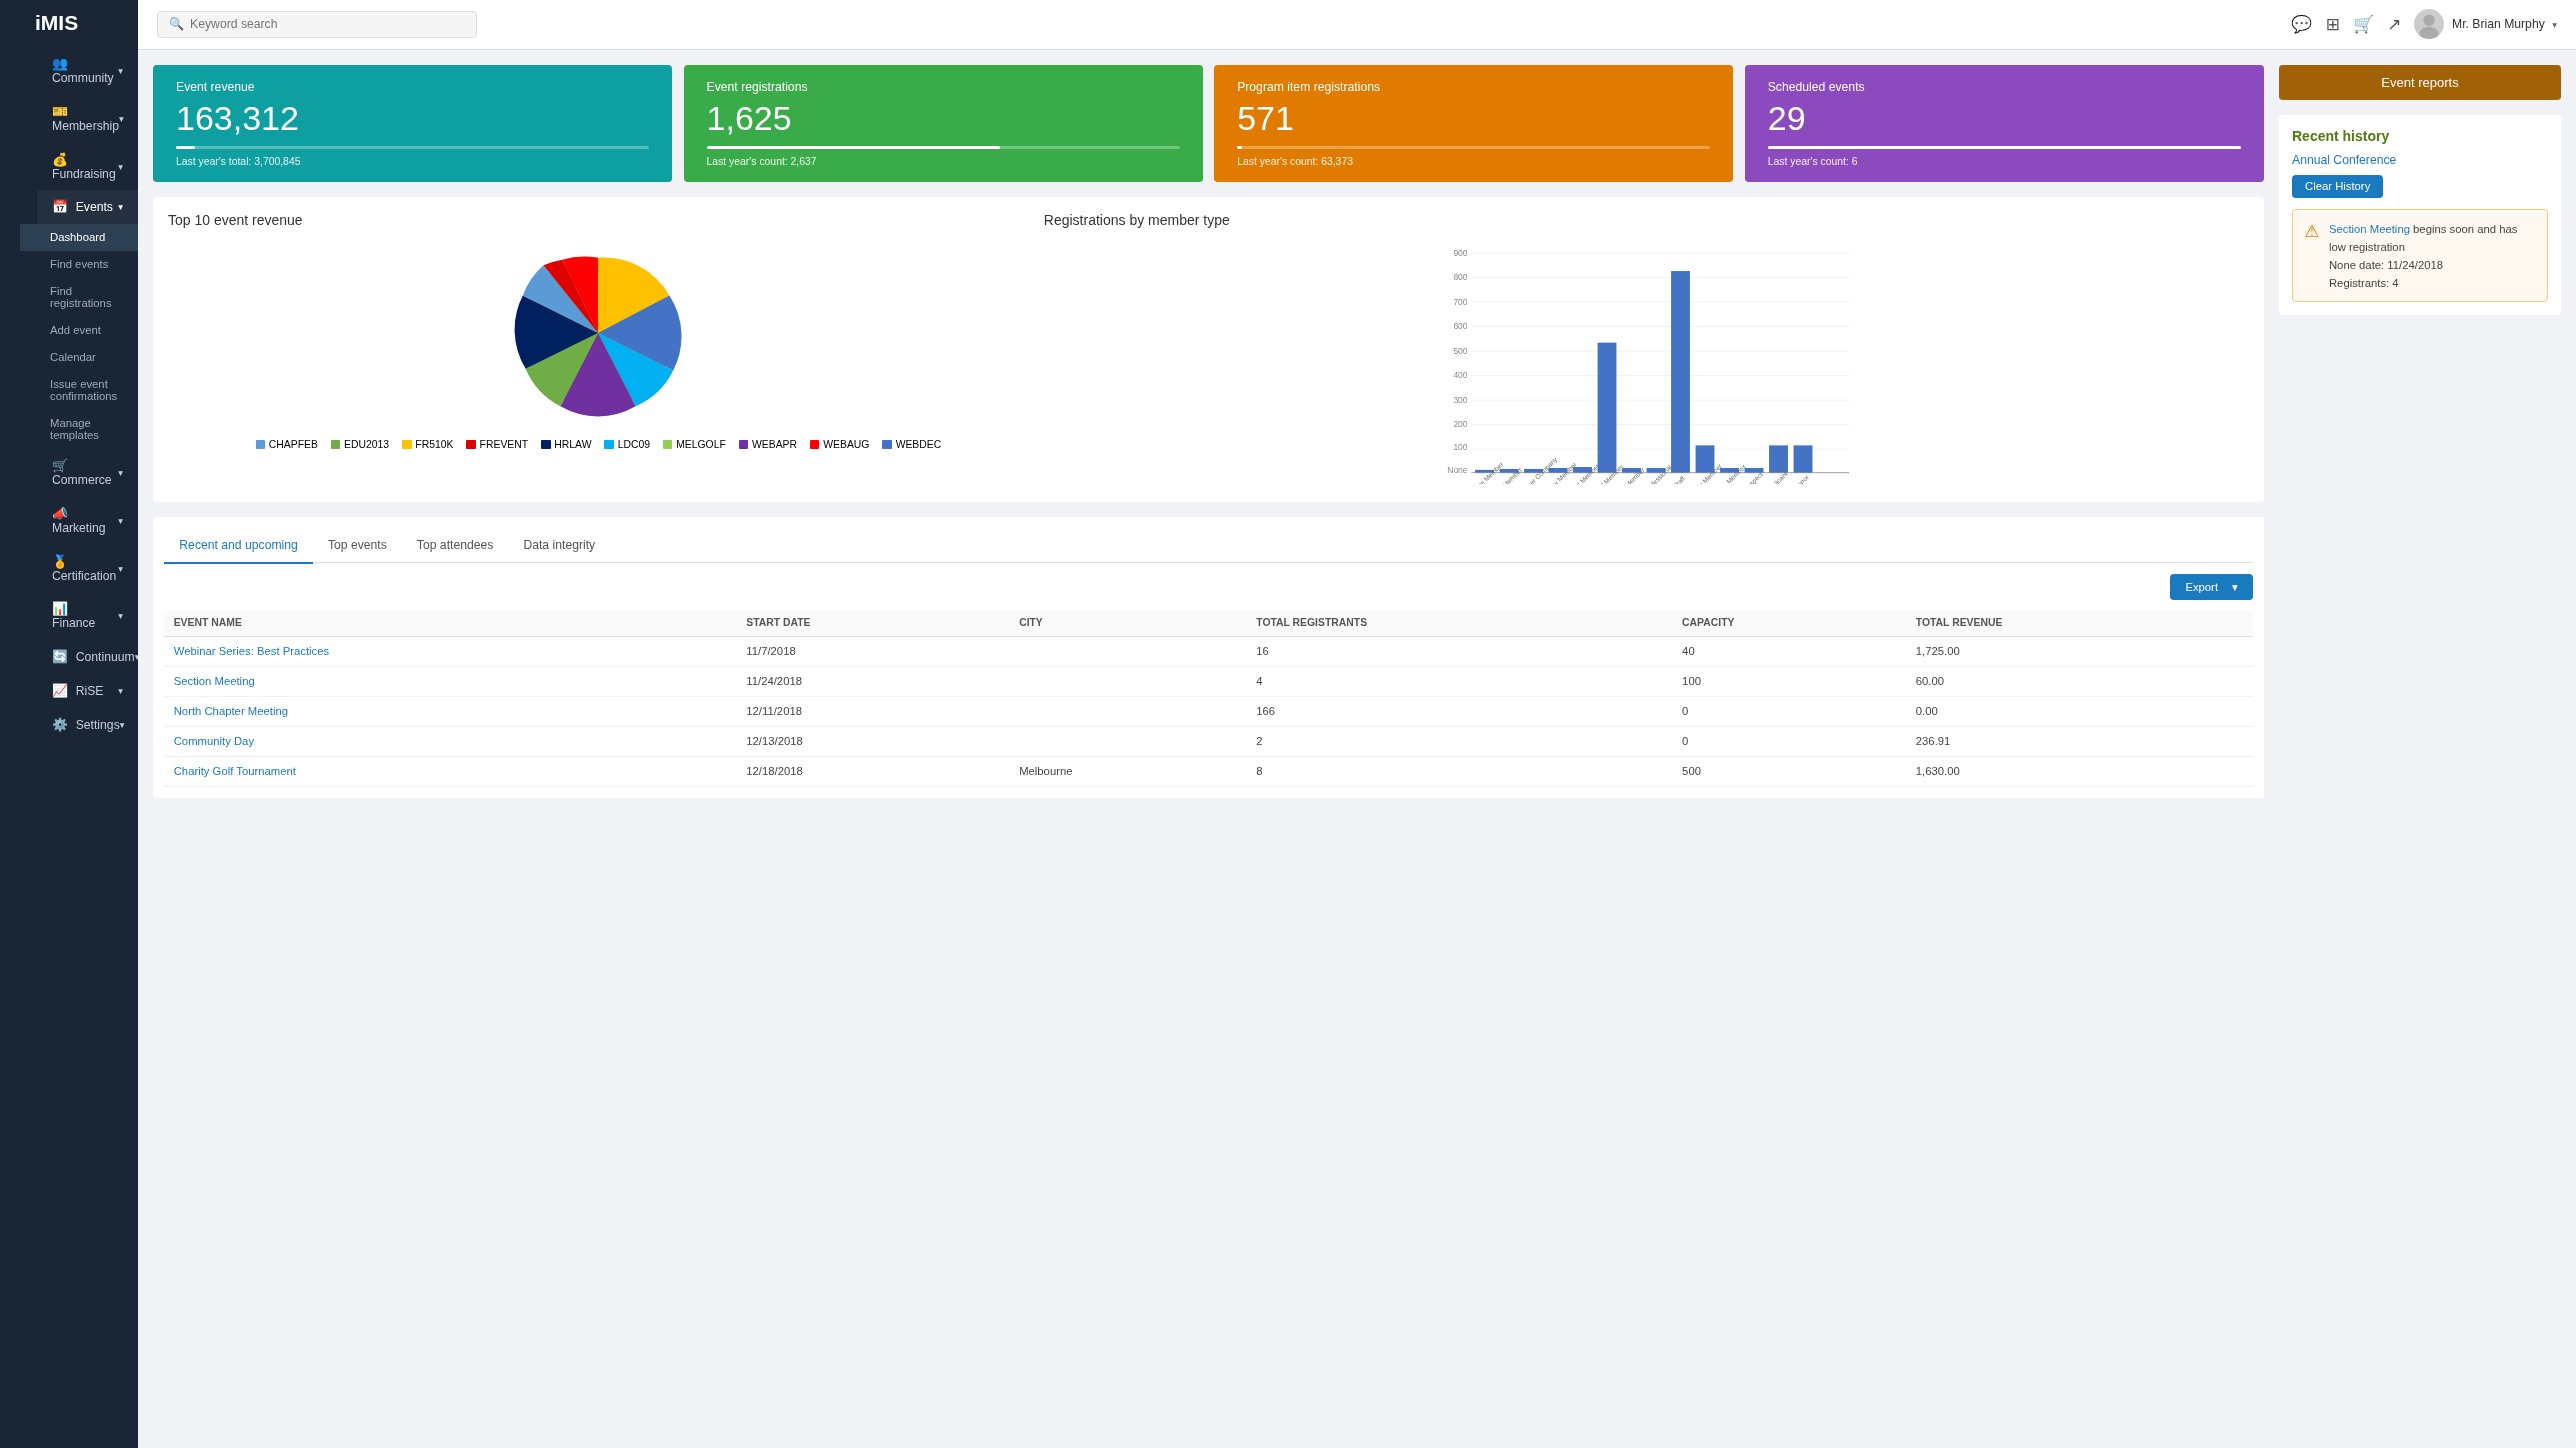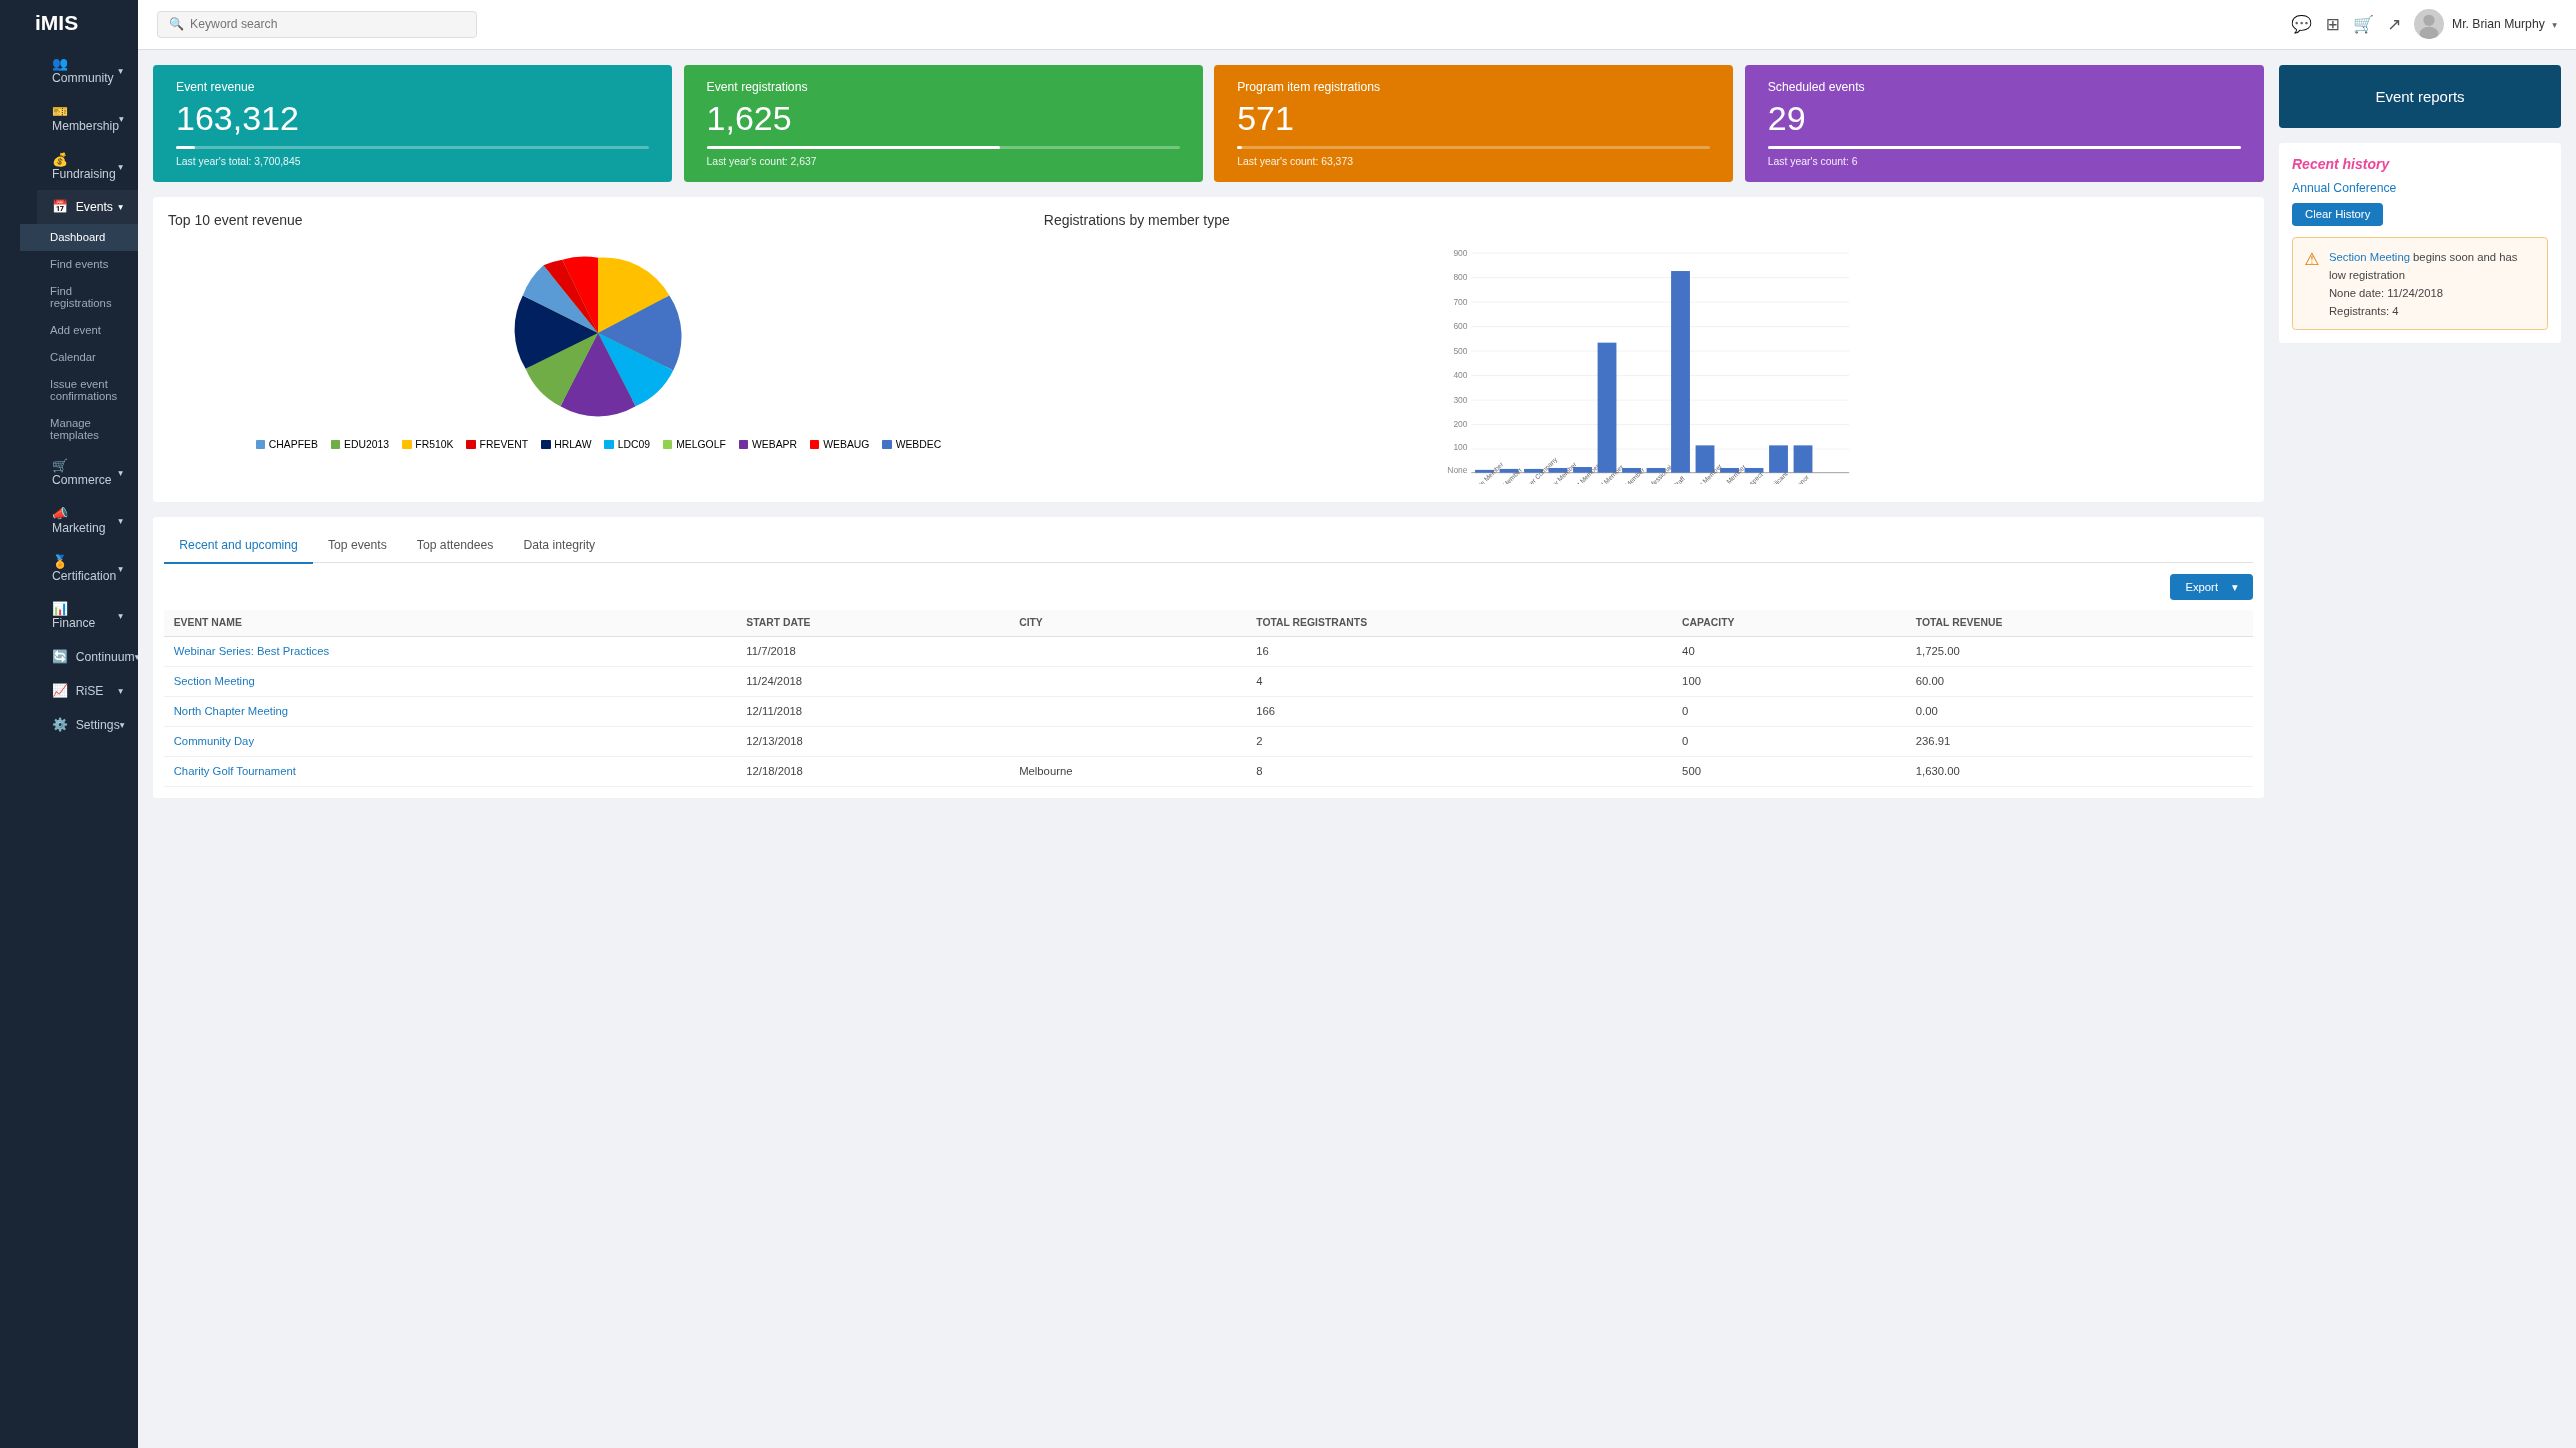--- a/index.html
+++ b/index.html
@@ -66,23 +66,23 @@
     
     .table-wrapper { background: white; border-radius: 3px; padding: 11.3px; }
     .table-actions { display: flex; justify-content: flex-end; margin-bottom: 9.4px; }
     .export-btn { background: #1a7abf; color: white; border: none; padding: 6.6px 15px; border-radius: 3.8px; font-size: 11.3px; cursor: pointer; display: flex; align-items: center; gap: 14px; }
     table { width: 100%; border-collapse: collapse; font-size: 11.3px; }
     th { text-align: left; padding: 7.5px 9.4px; color: #555; font-weight: 600; font-size: 10.4px; text-transform: uppercase; border-bottom: 1.9px solid #e0e0e0; background: #fafafa; }
     td { padding: 8.5px 9.4px; border-bottom: 0.9px solid #f0f0f0; color: #444; }
     td.link { color: #1a7abf; cursor: pointer; }
 
     
-    .event-reports-btn { background: #0c4a6e; color: white; border: none; padding: 23px 17px; border-radius: 3.8px; font-size: 15px; cursor: pointer; width: 100%; margin-bottom: 15px; }
+    .event-reports-btn { background: #a16207; color: white; border: none; padding: 10px 17px; border-radius: 3.8px; font-size: 13px; cursor: pointer; width: 100%; margin-bottom: 15px; }
     .recent-history { background: white; border-radius: 3.8px; padding: 13px; }
-    .recent-history h3 { font-size: 14px; font-weight: 600; color: #ec4899; margin-bottom: 9.4px; font-style: italic; }
+    .recent-history h3 { font-size: 14px; font-weight: 600; color: #4d7c0f; margin-bottom: 9.4px; }
     .history-link { color: #1a7abf; font-size: 12.2px; cursor: pointer; margin-bottom: 7.5px; display: block; }
     .clear-history-btn { background: #1a7abf; color: white; border: none; padding: 5.6px 13px; border-radius: 3.8px; font-size: 11.3px; cursor: pointer; margin-bottom: 11.3px; }
     .alert-box { background: #fff8f0; border: 0.9px solid #f5c77e; border-radius: 3.8px; padding: 9.4px 11.3px; display: flex; gap: 9.4px; }
     .alert-icon { color: #e07b00; font-size: 17px; flex-shrink: 0; margin-top: 1.9px; }
     .alert-content { font-size: 11.3px; color: #444; line-height: 1.6; }
     .alert-content a { color: #1a7abf; cursor: pointer; }
 
     ::-webkit-scrollbar { width: 5.6px; }
     ::-webkit-scrollbar-track { background: #f1f1f1; }
     ::-webkit-scrollbar-thumb { background: #ccc; border-radius: 2.8px; }

